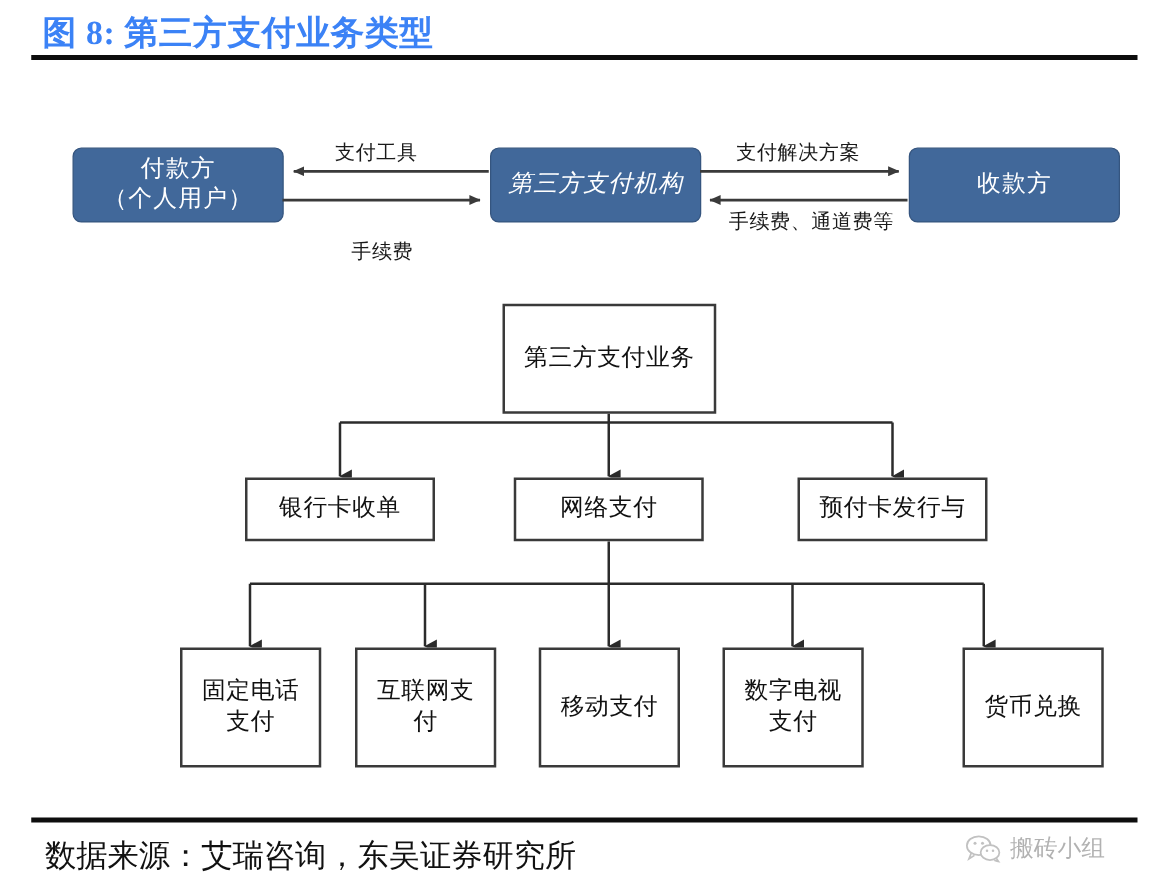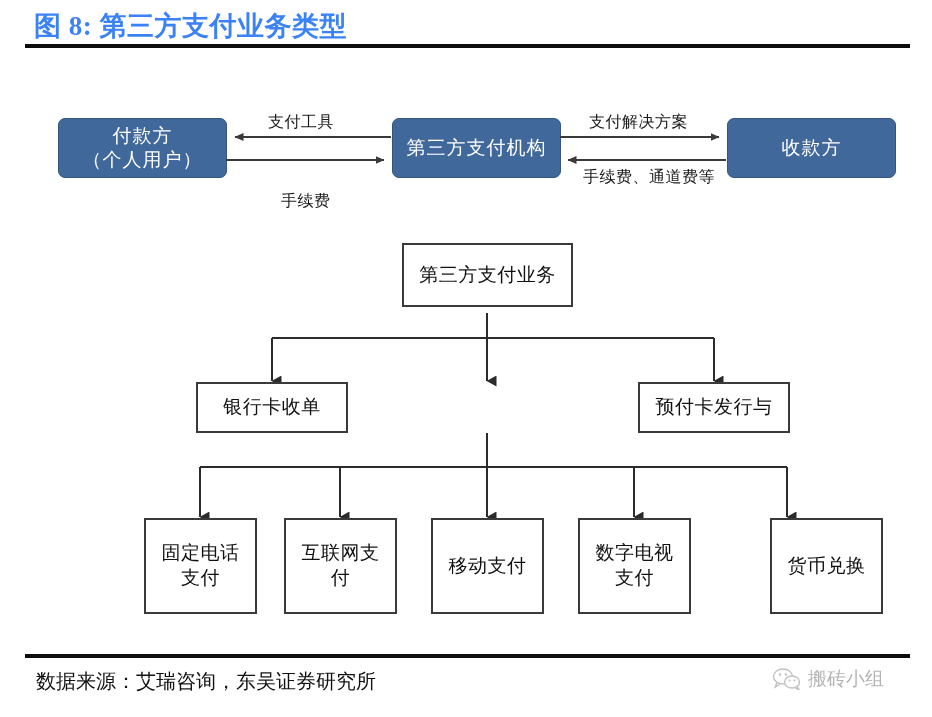--- a/index.html
+++ b/index.html
@@ -44,21 +44,21 @@
     left: 25px;
     top: 654px;
     width: 885px;
     height: 4px;
     background: #0d0d0d;
   }
   #source-note {
     position: absolute;
     left: 36px;
     top: 668px;
-    font-size: 20px;
+    font-size: 25px;
     color: #111111;
     white-space: nowrap;
   }
   #watermark {
     position: absolute;
     left: 772px;
     top: 666px;
     display: flex;
     align-items: center;
     gap: 6px;
@@ -81,21 +81,21 @@
     display: flex;
     flex-direction: column;
     align-items: center;
     justify-content: center;
     text-align: center;
     line-height: 1.28;
     font-size: 19px;
     letter-spacing: 1px;
   }
   #flow-payer   { left: 58px;  top: 118px; width: 167px; height: 58px; }
-  #flow-tpp     { left: 392px; top: 118px; width: 167px; height: 58px; }
+  #flow-tpp     { left: 392px; top: 118px; width: 167px; height: 58px; font-style: italic; }
   #flow-payee   { left: 727px; top: 118px; width: 167px; height: 58px; }
 
   
   .edge-label {
     position: absolute;
     font-size: 16px;
     color: #1a1a1a;
     white-space: nowrap;
     letter-spacing: 0.5px;
   }
@@ -112,21 +112,21 @@
     color: #111111;
     display: flex;
     align-items: center;
     justify-content: center;
     text-align: center;
     line-height: 1.3;
     font-size: 19px;
     letter-spacing: 0.5px;
     box-sizing: border-box;
   }
-  #node-root   { left: 402px; top: 243px; width: 171px; height: 64px; }
+  #node-root   { left: 402px; top: 243px; width: 171px; height: 88px; }
 
   #node-l2-0   { left: 196px; top: 382px; width: 152px; height: 51px; }
   #node-l2-1   { left: 411px; top: 382px; width: 152px; height: 51px; }
   #node-l2-2   { left: 638px; top: 382px; width: 152px; height: 51px; }
 
   #node-l3-0   { left: 144px; top: 518px; width: 113px; height: 96px; }
   #node-l3-1   { left: 284px; top: 518px; width: 113px; height: 96px; }
   #node-l3-2   { left: 431px; top: 518px; width: 113px; height: 96px; }
   #node-l3-3   { left: 578px; top: 518px; width: 113px; height: 96px; }
   #node-l3-4   { left: 730px; top: 518px; width: 113px; height: 96px; margin-left: 40px; }
@@ -206,20 +206,23 @@
     <line x1="634" y1="467" x2="634" y2="517" stroke="#2b2b2b" stroke-width="2" marker-end="url(#arrowhead2)"></line>
     <line x1="787" y1="467" x2="787" y2="517" stroke="#2b2b2b" stroke-width="2" marker-end="url(#arrowhead2)"></line>
   </svg>
 
   <div class="tree-box" id="node-root">
     <span>第三方支付业务</span>
   </div>
 
   <div class="tree-box" id="node-l2-0">
     <span>银行卡收单</span>
+  </div>
+  <div class="tree-box" id="node-l2-1">
+    <span>网络支付</span>
   </div>
   <div class="tree-box" id="node-l2-2">
     <div>
       <div>预付卡发行与</div>
     </div>
   </div>
 
   <div class="tree-box" id="node-l3-0">
     <div>
       <div>固定电话</div>

